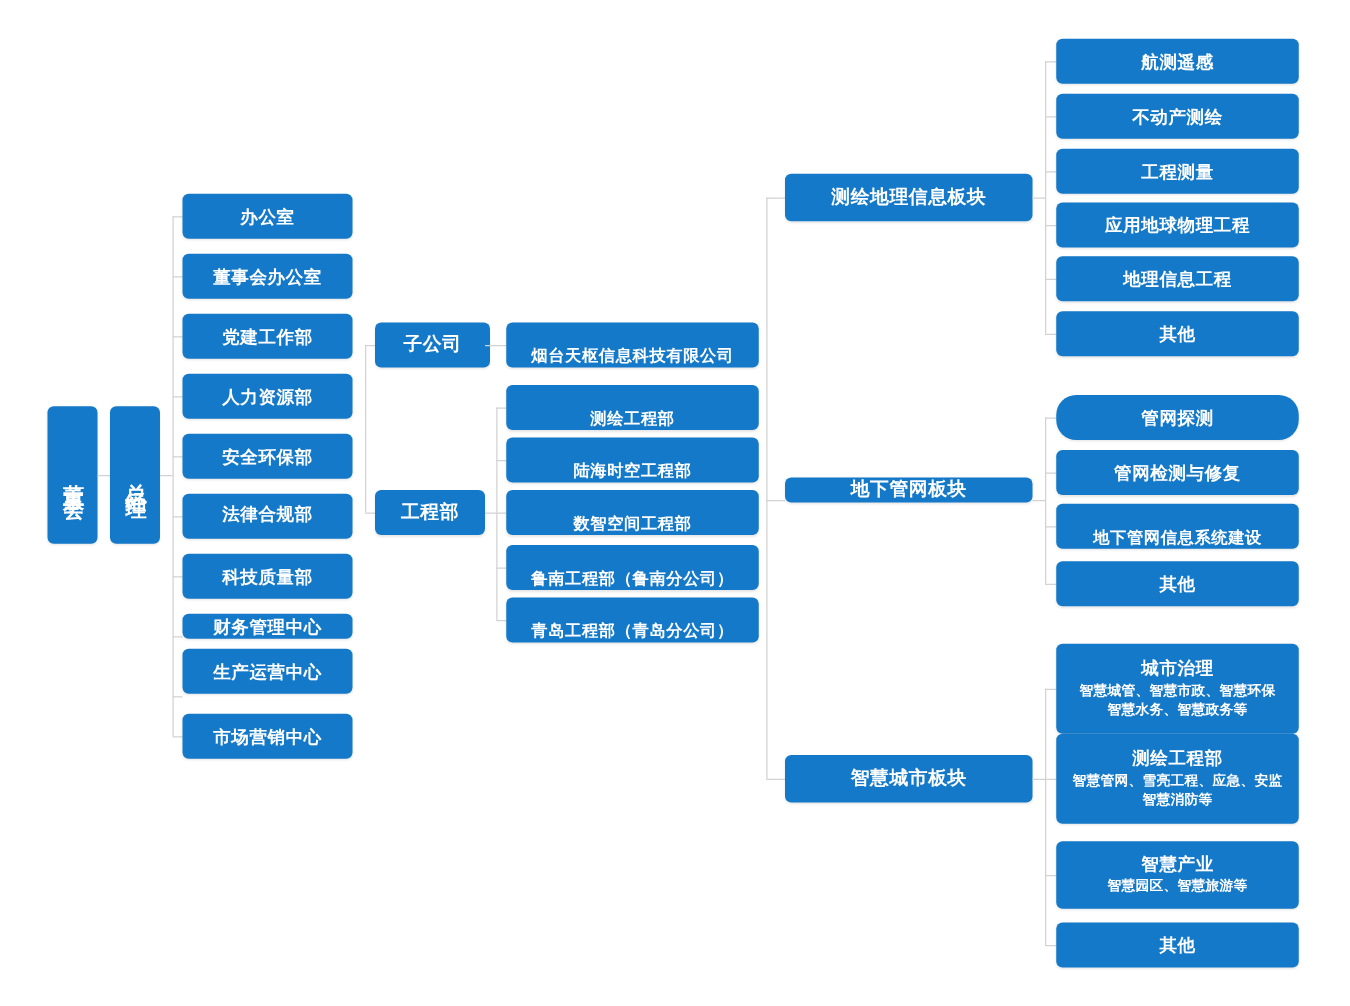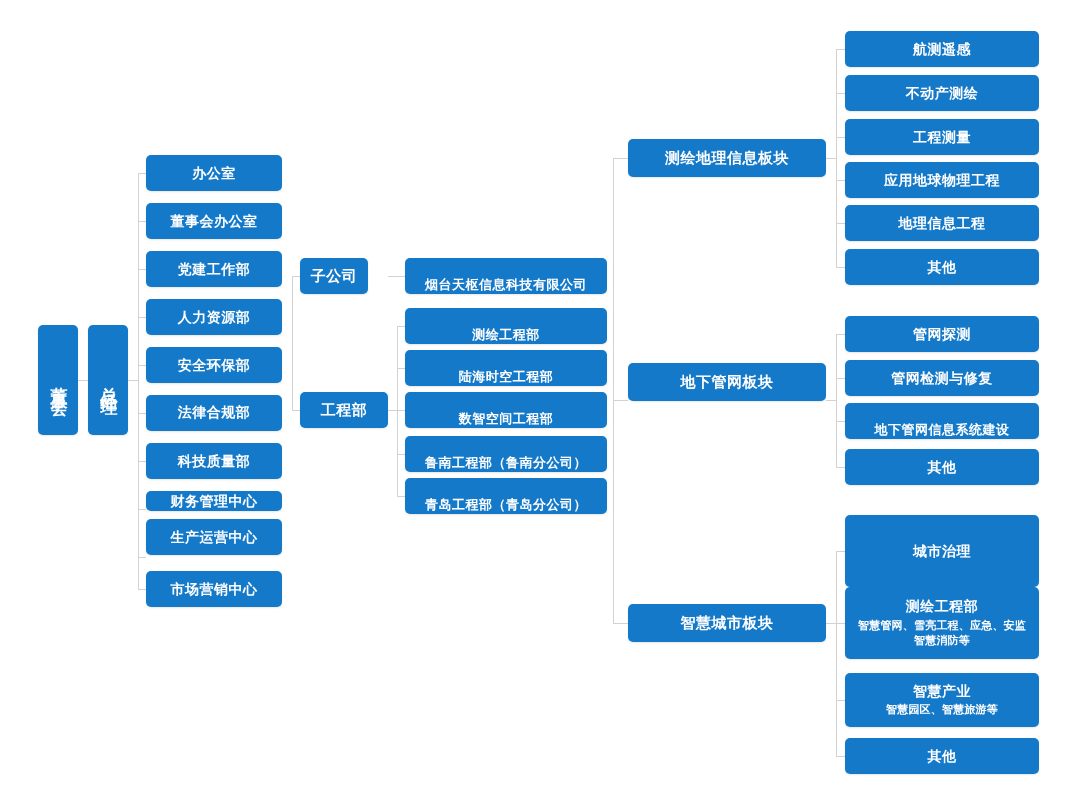--- a/index.html
+++ b/index.html
@@ -123,21 +123,21 @@
 
     <div class="ln h" style="left:138px;top:589px;width:8px;"></div>
     <div class="node fs14" style="left:146px;top:571px;width:136px;height:36px;">
       <span class="ttl">市场营销中心</span>
     </div>
   </div>
 
   <div class="ln v" style="left:292px;top:276px;height:134px;"></div>
 
   <div class="ln h" style="left:292px;top:276px;width:8px;"></div>
-  <div class="node fs15" style="left:300px;top:258px;width:68px;height:36px;">
+  <div class="node fs15" style="left:300px;top:258px;width:92px;height:36px;">
     <span class="ttl">子公司</span>
   </div>
   <div class="ln h" style="left:388px;top:276px;width:17px;"></div>
   <div class="node fs13" style="left:405px;top:258px;width:202px;height:36px;">
     <span class="ttl">烟台天枢信息科技有限公司</span>
   </div>
 
   <div class="ln h" style="left:292px;top:410px;width:8px;"></div>
   <div class="node fs15" style="left:300px;top:392px;width:88px;height:36px;">
     <span class="ttl">工程部</span>
@@ -207,29 +207,29 @@
       <span class="ttl">地理信息工程</span>
     </div>
 
     <div class="ln h" style="left:836px;top:267px;width:9px;"></div>
     <div class="node fs14" style="left:845px;top:249px;width:194px;height:36px;">
       <span class="ttl">其他</span>
     </div>
   </div>
 
   <div class="ln h" style="left:613px;top:400px;width:15px;"></div>
-  <div class="node fs15" style="left:628px;top:363px;width:198px;height:38px;">
+  <div class="node fs15" style="left:628px;top:382px;width:198px;height:20px;">
     <span class="ttl">地下管网板块</span>
   </div>
   <div class="ln h" style="left:826px;top:400px;width:10px;"></div>
   <div class="ln v" style="left:836px;top:334px;height:133px;"></div>
 
   <div>
     <div class="ln h" style="left:836px;top:334px;width:9px;"></div>
-    <div class="node fs14" style="left:845px;top:316px;width:194px;height:36px;">
+    <div class="node fs14" style="left:845px;top:316px;width:194px;height:36px;border-radius:16px;">
       <span class="ttl">管网探测</span>
     </div>
 
     <div class="ln h" style="left:836px;top:378px;width:9px;"></div>
     <div class="node fs14" style="left:845px;top:360px;width:194px;height:36px;">
       <span class="ttl">管网检测与修复</span>
     </div>
 
     <div class="ln h" style="left:836px;top:421px;width:9px;"></div>
     <div class="node fs13" style="left:845px;top:403px;width:194px;height:36px;">
@@ -246,20 +246,21 @@
   <div class="node fs15" style="left:628px;top:604px;width:198px;height:38px;">
     <span class="ttl">智慧城市板块</span>
   </div>
   <div class="ln h" style="left:826px;top:623px;width:10px;"></div>
   <div class="ln v" style="left:836px;top:551px;height:205px;"></div>
 
   <div>
     <div class="ln h" style="left:836px;top:551px;width:9px;"></div>
     <div class="node" style="left:845px;top:515px;width:194px;height:72px;">
       <span class="ttl fs14">城市治理</span>
+      <span class="sub">智慧城管、智慧市政、智慧环保<br>智慧水务、智慧政务等</span>
     </div>
 
     <div class="ln h" style="left:836px;top:623px;width:9px;"></div>
     <div class="node" style="left:845px;top:587px;width:194px;height:72px;">
       <span class="ttl fs14">测绘工程部</span>
       <span class="sub">智慧管网、雪亮工程、应急、安监<br>智慧消防等</span>
     </div>
 
     <div class="ln h" style="left:836px;top:700px;width:9px;"></div>
     <div class="node" style="left:845px;top:673px;width:194px;height:54px;">

